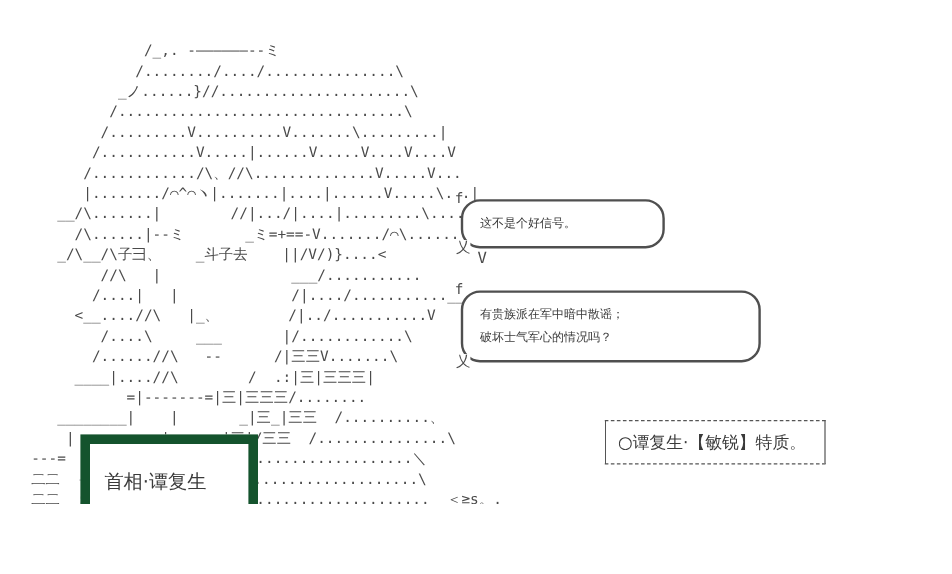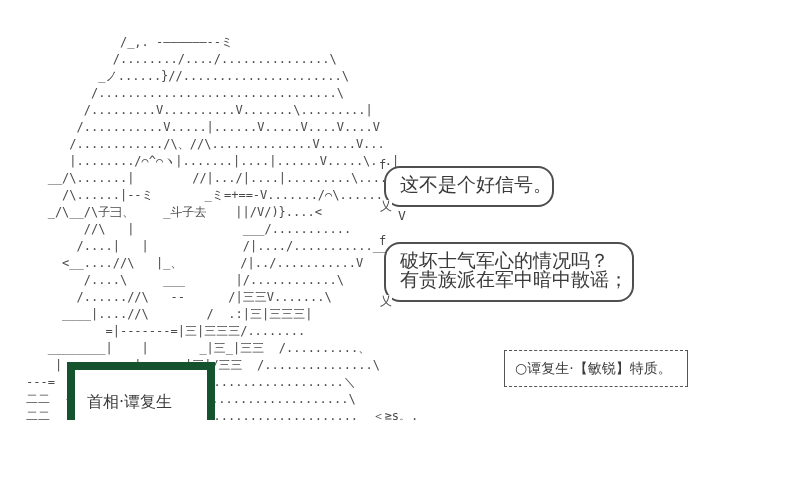--- a/index.html
+++ b/index.html
@@ -15,21 +15,21 @@
     color:#4a4a4a;letter-spacing:0;
   }
   
   .bubble{
     position:absolute;background:#ffffff;border:2px solid #4f4f4f;
     border-radius:16px;box-sizing:border-box;
     display:flex;flex-direction:column;justify-content:center;
     padding:4px 14px;
   }
   .bubble .line{
-    font-size:19px;line-height:19px;color:#3a3a3a;white-space:nowrap;font-family:Liberation Mono, monospace;
+    font-size:10px;line-height:19px;color:#3a3a3a;white-space:nowrap;
   }
   .bubble-glyph{
     position:absolute;font-family:"DejaVu Sans Mono",monospace;
     font-size:12px;color:#4a4a4a;background:#fff;line-height:12px;
   }
   .glyph-f{left:-7px;top:-9px;}
   .glyph-x{left:-6px;bottom:-7px;}
   .tail-v{
     position:absolute;font-family:"DejaVu Sans Mono",monospace;
     font-size:13px;color:#4a4a4a;
@@ -83,22 +83,22 @@
   <div class="bubble" style="left:384px;top:166px;width:170px;height:41px;">
     <span class="bubble-glyph glyph-f">f</span>
     <span class="bubble-glyph glyph-x">乂</span>
     <span class="line">这不是个好信号。</span>
   </div>
   <span class="tail-v" style="left:398px;top:208px;">V</span>
 
   <div class="bubble" style="left:384px;top:242px;width:250px;height:60px;">
     <span class="bubble-glyph glyph-f">f</span>
     <span class="bubble-glyph glyph-x">乂</span>
+    <span class="line">有贵族派在军中暗中散谣；</span>
     <span class="line">破坏士气军心的情况吗？</span>
-    <span class="line">有贵族派在军中暗中散谣；</span>
   </div>
 
   <div class="namebox">
     <span class="line">首相·谭复生</span>
   </div>
 
   <div class="traitbox">
     <span class="line">○谭复生·【敏锐】特质。</span>
   </div>
 

